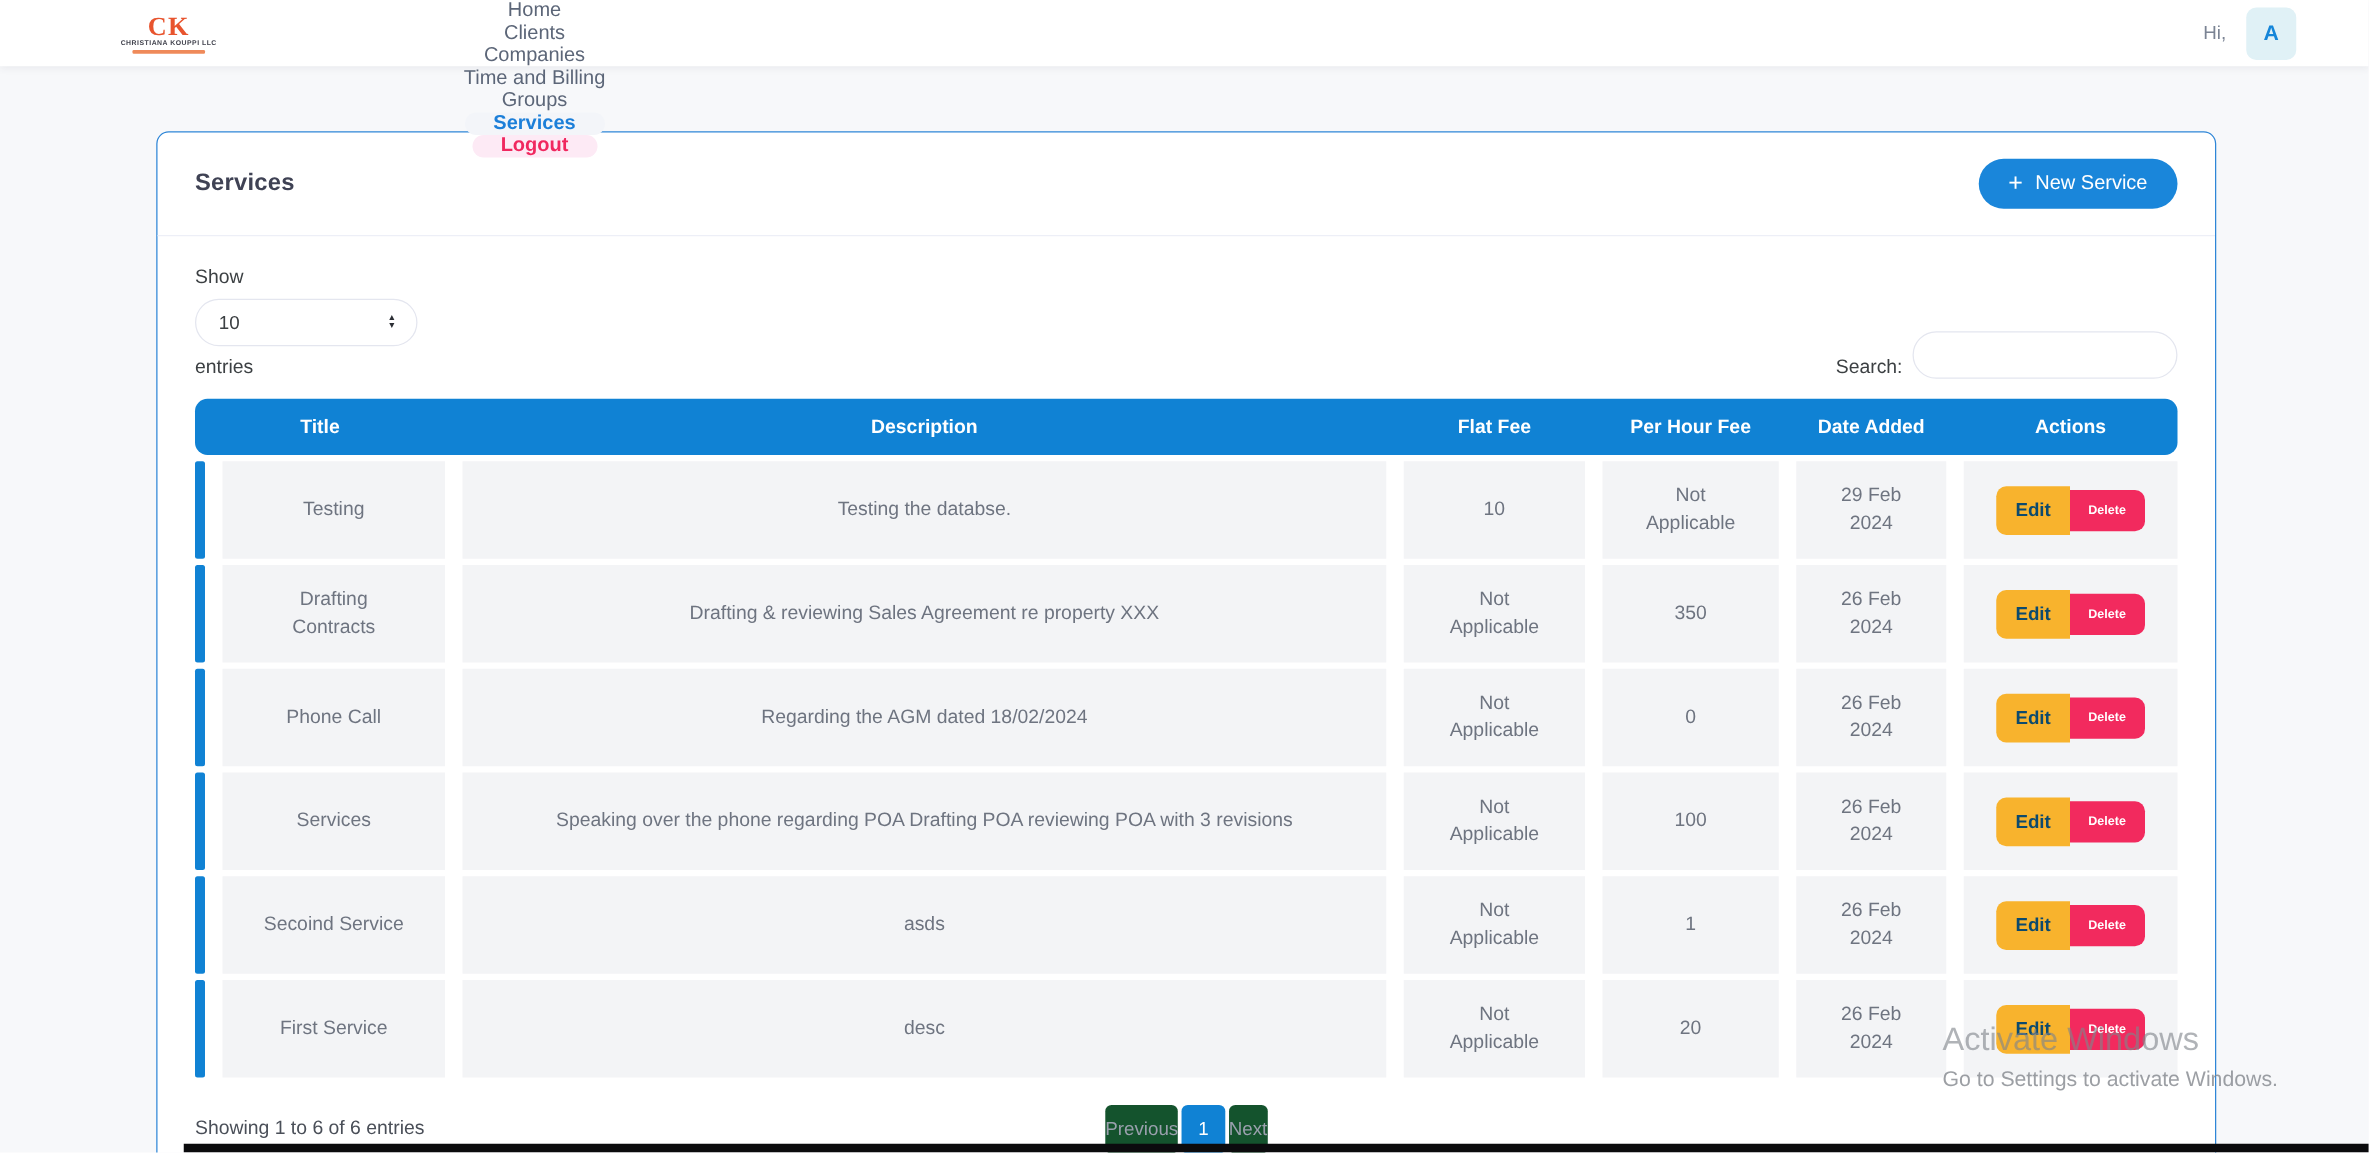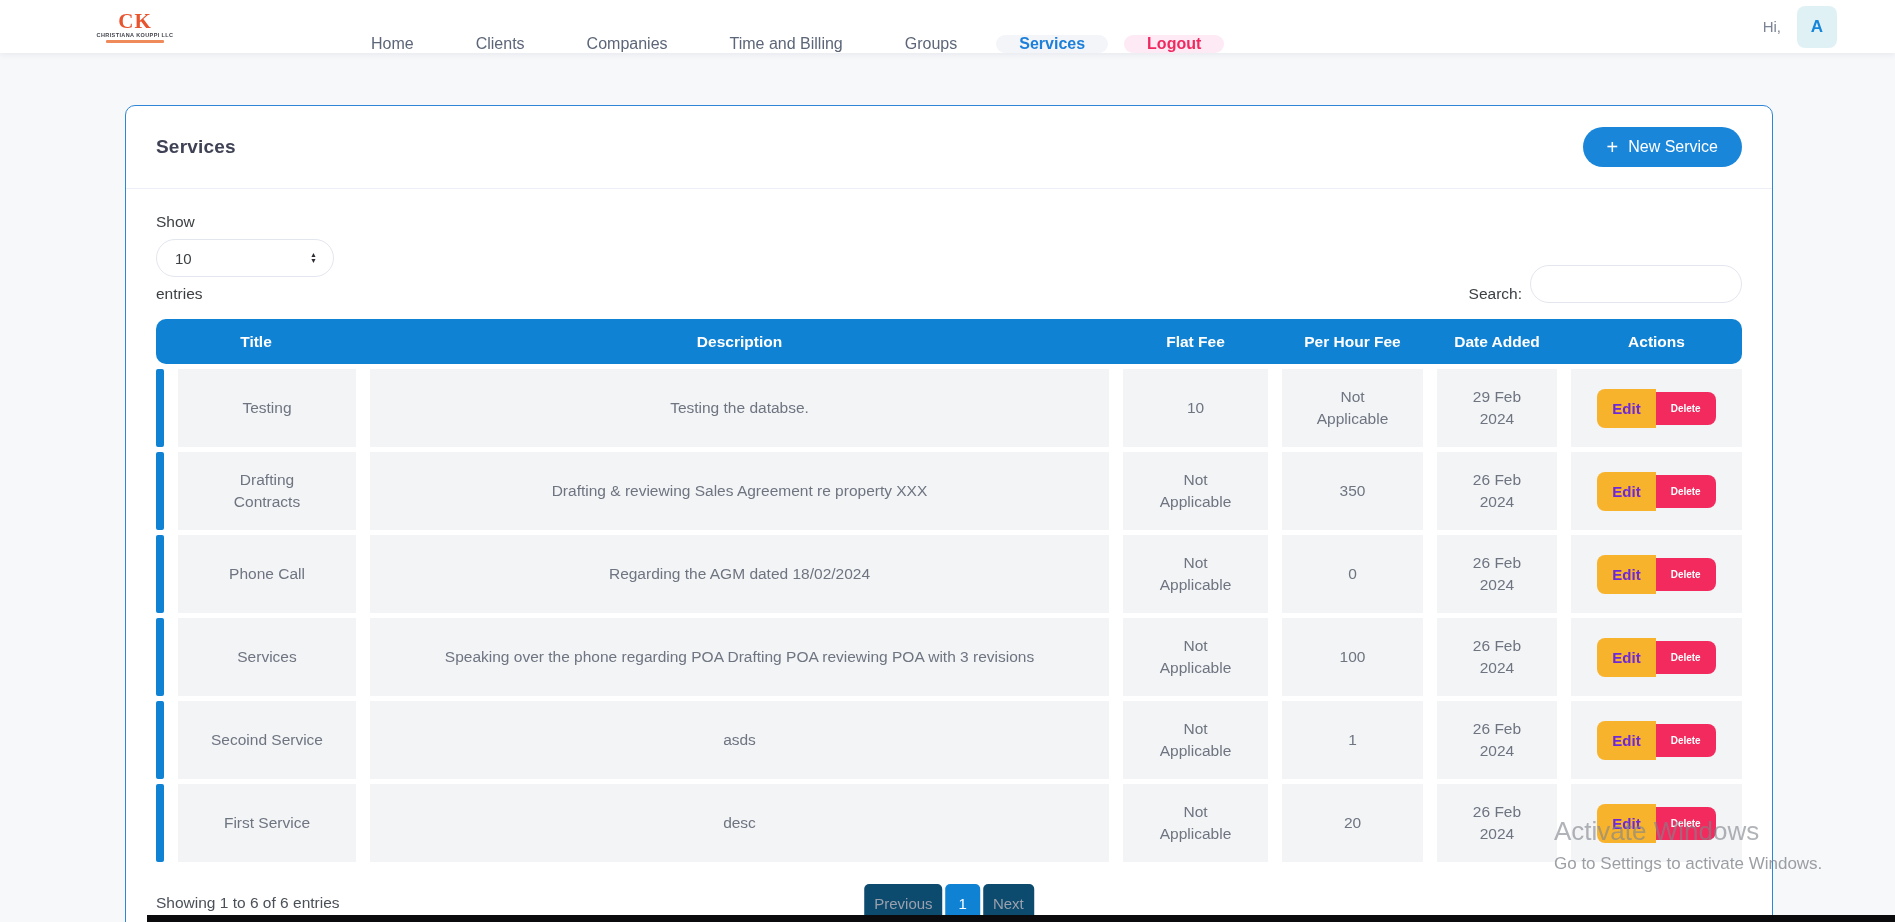--- a/index.html
+++ b/index.html
@@ -10,21 +10,21 @@
   }
   
   .navbar {
     height:53px; background:#fff; display:flex; align-items:stretch;
     box-shadow:0 2px 6px rgba(60,70,90,.08); position:relative; z-index:5;
   }
   .logo { margin-left:95px; display:flex; flex-direction:column; align-items:center; justify-content:center; width:80px; }
   .logo-initials { color:#e8542e; font-family:"Liberation Serif","DejaVu Serif",serif; font-size:21px; font-weight:bold; line-height:20px; letter-spacing:1px; }
   .logo-company { color:#41424d; font-size:5.5px; font-weight:bold; letter-spacing:.4px; margin-top:1px; white-space:nowrap; }
   .logo-tagline { width:58px; height:3px; background:#ef8a5a; margin-top:2px; border-radius:1px; }
-  .nav-menu { display:flex; align-items:flex-end; margin-left:165px; }
+  .nav-menu { display:flex; align-items:center; margin-left:165px;flex-direction:column; }
   .nav-item {
     display:flex; align-items:center; padding:0 23px; font-size:16px;
     color:#5c6678; cursor:pointer; border-radius:10px; margin:0 8px;
   }
   .nav-item.active { background:#f3f5f9; color:#1c7fd9; font-weight:bold; }
   .nav-item.logout { background:#fdeaf5; color:#f0285f; font-weight:bold; }
   .nav-right { margin-left:auto; margin-right:58px; display:flex; align-items:center; gap:16px; }
   .greeting { color:#7b8494; font-size:15px; }
   .avatar {
     width:40px; height:42px; border-radius:8px; background:#e0f1f6;
@@ -80,37 +80,37 @@
   .cell {
     background:#f3f4f6; color:#6e7480; font-size:15.5px;
     display:flex; align-items:center; justify-content:center;
     text-align:center; min-height:78px; padding:10px 8px; line-height:1.4;
   }
   .cell-title span { display:inline-block; max-width:118px; }
   .cell-fee span { display:inline-block; max-width:92px; }
   .cell-date span { display:inline-block; max-width:62px; }
   .actions-cell { gap:0; }
   .btn-edit {
-    background:#f8b32d; color:#6d28d9; border:none; font-weight:bold; font-size:15px;
+    background:#f8b32d; color:#0c4a6e; border:none; font-weight:bold; font-size:15px;
     padding:11px 15px; border-radius:8px 0 0 8px; cursor:pointer; font-family:inherit;
   }
   .btn-delete {
     background:#f22a5e; color:#fff; border:none; font-weight:bold; font-size:10px;
     padding:11px 15px; border-radius:0 8px 8px 0; cursor:pointer; font-family:inherit;
   }
   
   .table-footer { position:relative; margin-top:22px; padding:0 30px; height:60px; }
   .entries-info { font-size:15.5px; color:#4a4f58; padding-top:10px; }
   .pagination {
     position:absolute; left:50%; transform:translateX(-50%); top:0;
     display:flex; gap:3px;
   }
   .page-btn {
-    background:#0c4a6e; color:#9aa0ad; border:none; font-size:15px;
-    padding:11px 10px; border-radius:5px; cursor:pointer; font-family:inherit;
+    background:#14532d; color:#9aa0ad; border:none; font-size:15px;
+    padding:11px 0; border-radius:5px; cursor:pointer; font-family:inherit;
   }
   .page-btn.current { background:#1082d4; color:#fff; padding:11px 13px; }
   
   .watermark { position:absolute; left:1554px; top:816px; z-index:50; pointer-events:none; }
   .watermark-line1 { font-size:26px; color:rgba(128,132,138,.62); }
   .watermark-line2 { font-size:17px; color:rgba(128,132,138,.78); margin-top:7px; }
   .bottom-strip { position:absolute; left:147px; right:0; bottom:0; height:7px; background:#0b0b0d; z-index:60; }
 </style>
 </head>
 <body>

